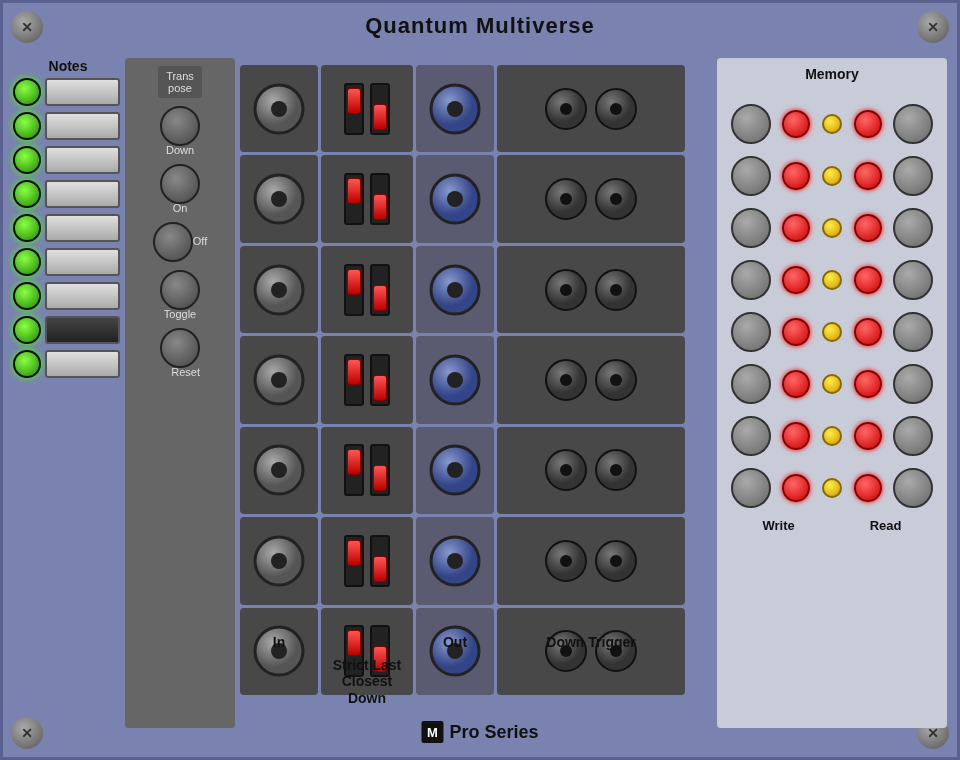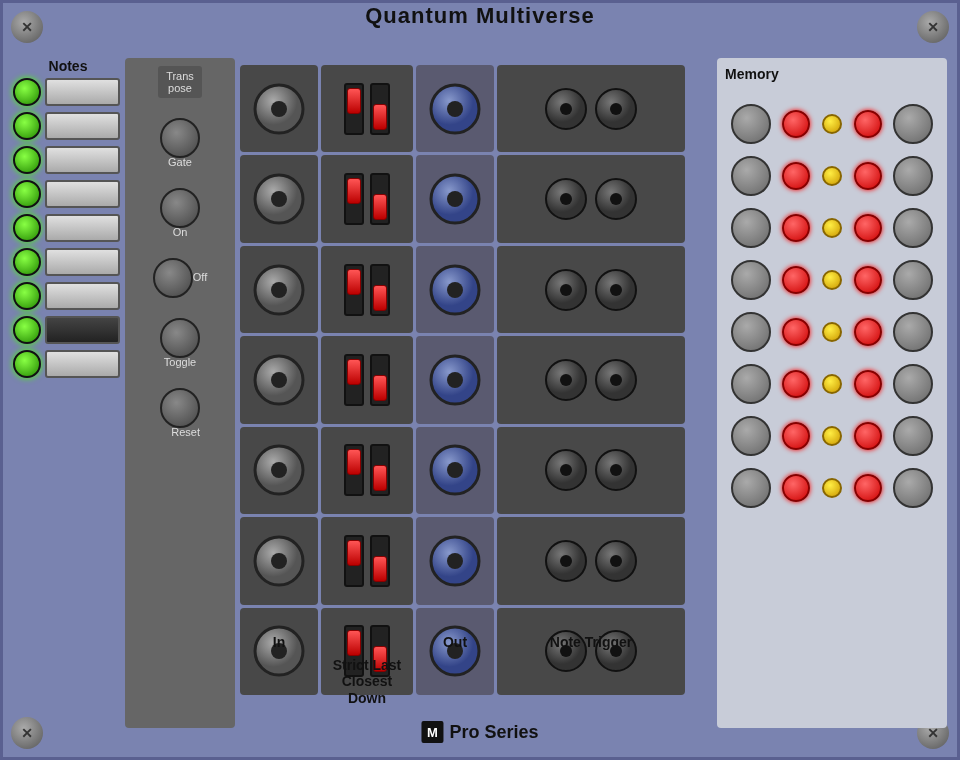--- a/index.html
+++ b/index.html
@@ -19,20 +19,21 @@
       position: relative;
       border: 3px solid #5a6090;
     }
 
     
     .title {
       text-align: center;
       font-size: 22px;
       font-weight: bold;
       color: #111;
+      padding-top: 10px;
       letter-spacing: 1px;
     }
 
     
     .screw {
       position: absolute;
       width: 32px;
       height: 32px;
       border-radius: 50%;
       background: radial-gradient(circle at 40% 35%, #aaa, #555);
@@ -111,21 +112,21 @@
       left: 122px;
       top: 55px;
       width: 110px;
       height: 670px;
       background: #666;
       border-radius: 4px;
       display: flex;
       flex-direction: column;
       align-items: center;
       padding: 8px 4px;
-      gap: 20px;
+      gap: 8px;
     }
 
     .ctrl-knob-large {
       width: 60px;
       height: 60px;
       border-radius: 50%;
       background: radial-gradient(circle at 40% 35%, #7a8aaa, #2a3555);
       border: 3px solid #111;
       position: relative;
       margin: 2px;
@@ -164,21 +165,21 @@
       right: 10px;
       top: 55px;
       width: 230px;
       height: 670px;
       background: #c8ccd8;
       border-radius: 4px;
       padding: 8px;
     }
 
     .memory-label {
-      text-align: left;
+      text-align: center;
       font-size: 14px;
       font-weight: bold;
       color: #111;
       margin-bottom: 20px;
     }
 
     .memory-row {
       display: flex;
       align-items: center;
       justify-content: space-around;
@@ -413,21 +414,21 @@
 
   <div class="controls-section">
 
     <div style="display:flex;flex-direction:column;align-items:center;gap:2px;">
       <div style="background:#555;border-radius:3px;padding:4px 8px;color:#ddd;font-size:11px;text-align:center;cursor:pointer;">Trans<br>pose</div>
     </div>
 
 
     <div style="display:flex;flex-direction:column;align-items:center;">
       <div class="ctrl-knob-small"></div>
-      <div class="ctrl-label">Gate</div>
+      <div class="ctrl-label">Down</div>
     </div>
     <div style="display:flex;flex-direction:column;align-items:center;">
       <div class="ctrl-knob-small"></div>
       <div class="ctrl-label">On</div>
     </div>
     <div style="display:flex;flex-direction:row;align-items:center;">
       <div class="ctrl-knob-small"></div>
       <div class="ctrl-label">Off</div>
     </div>
     <div style="display:flex;flex-direction:column;align-items:center;">
@@ -703,21 +704,21 @@
     <div class="bl-in">
       <div class="bl-text">In</div>
     </div>
     <div class="bl-strict">
       <div class="bl-text">Strict Last<br>Closest Down</div>
     </div>
     <div class="bl-out">
       <div class="bl-text">Out</div>
     </div>
     <div class="bl-gate">
-      <div class="bl-text">Note Trigger</div>
+      <div class="bl-text">Down Trigger</div>
     </div>
   </div>
 
   <div class="memory-section">
     <div class="memory-label">Memory</div>
 
     <div class="memory-row">
       <div class="mem-knob-gray"></div>
       <div class="mem-led-red"></div>
       <div class="mem-led-yellow"></div>
@@ -767,20 +768,24 @@
       <div class="mem-knob-gray"></div>
     </div>
     <div class="memory-row">
       <div class="mem-knob-gray"></div>
       <div class="mem-led-red"></div>
       <div class="mem-led-yellow"></div>
       <div class="mem-led-red"></div>
       <div class="mem-knob-gray"></div>
     </div>
 
+    <div class="memory-footer">
+      <div class="mem-footer-label">Write</div>
+      <div class="mem-footer-label">Read</div>
+    </div>
   </div>
 
   <div class="pro-series">
     <div class="m-logo">M</div>
     <span>Pro Series</span>
   </div>
 
 </div>
 
 </body></html>

